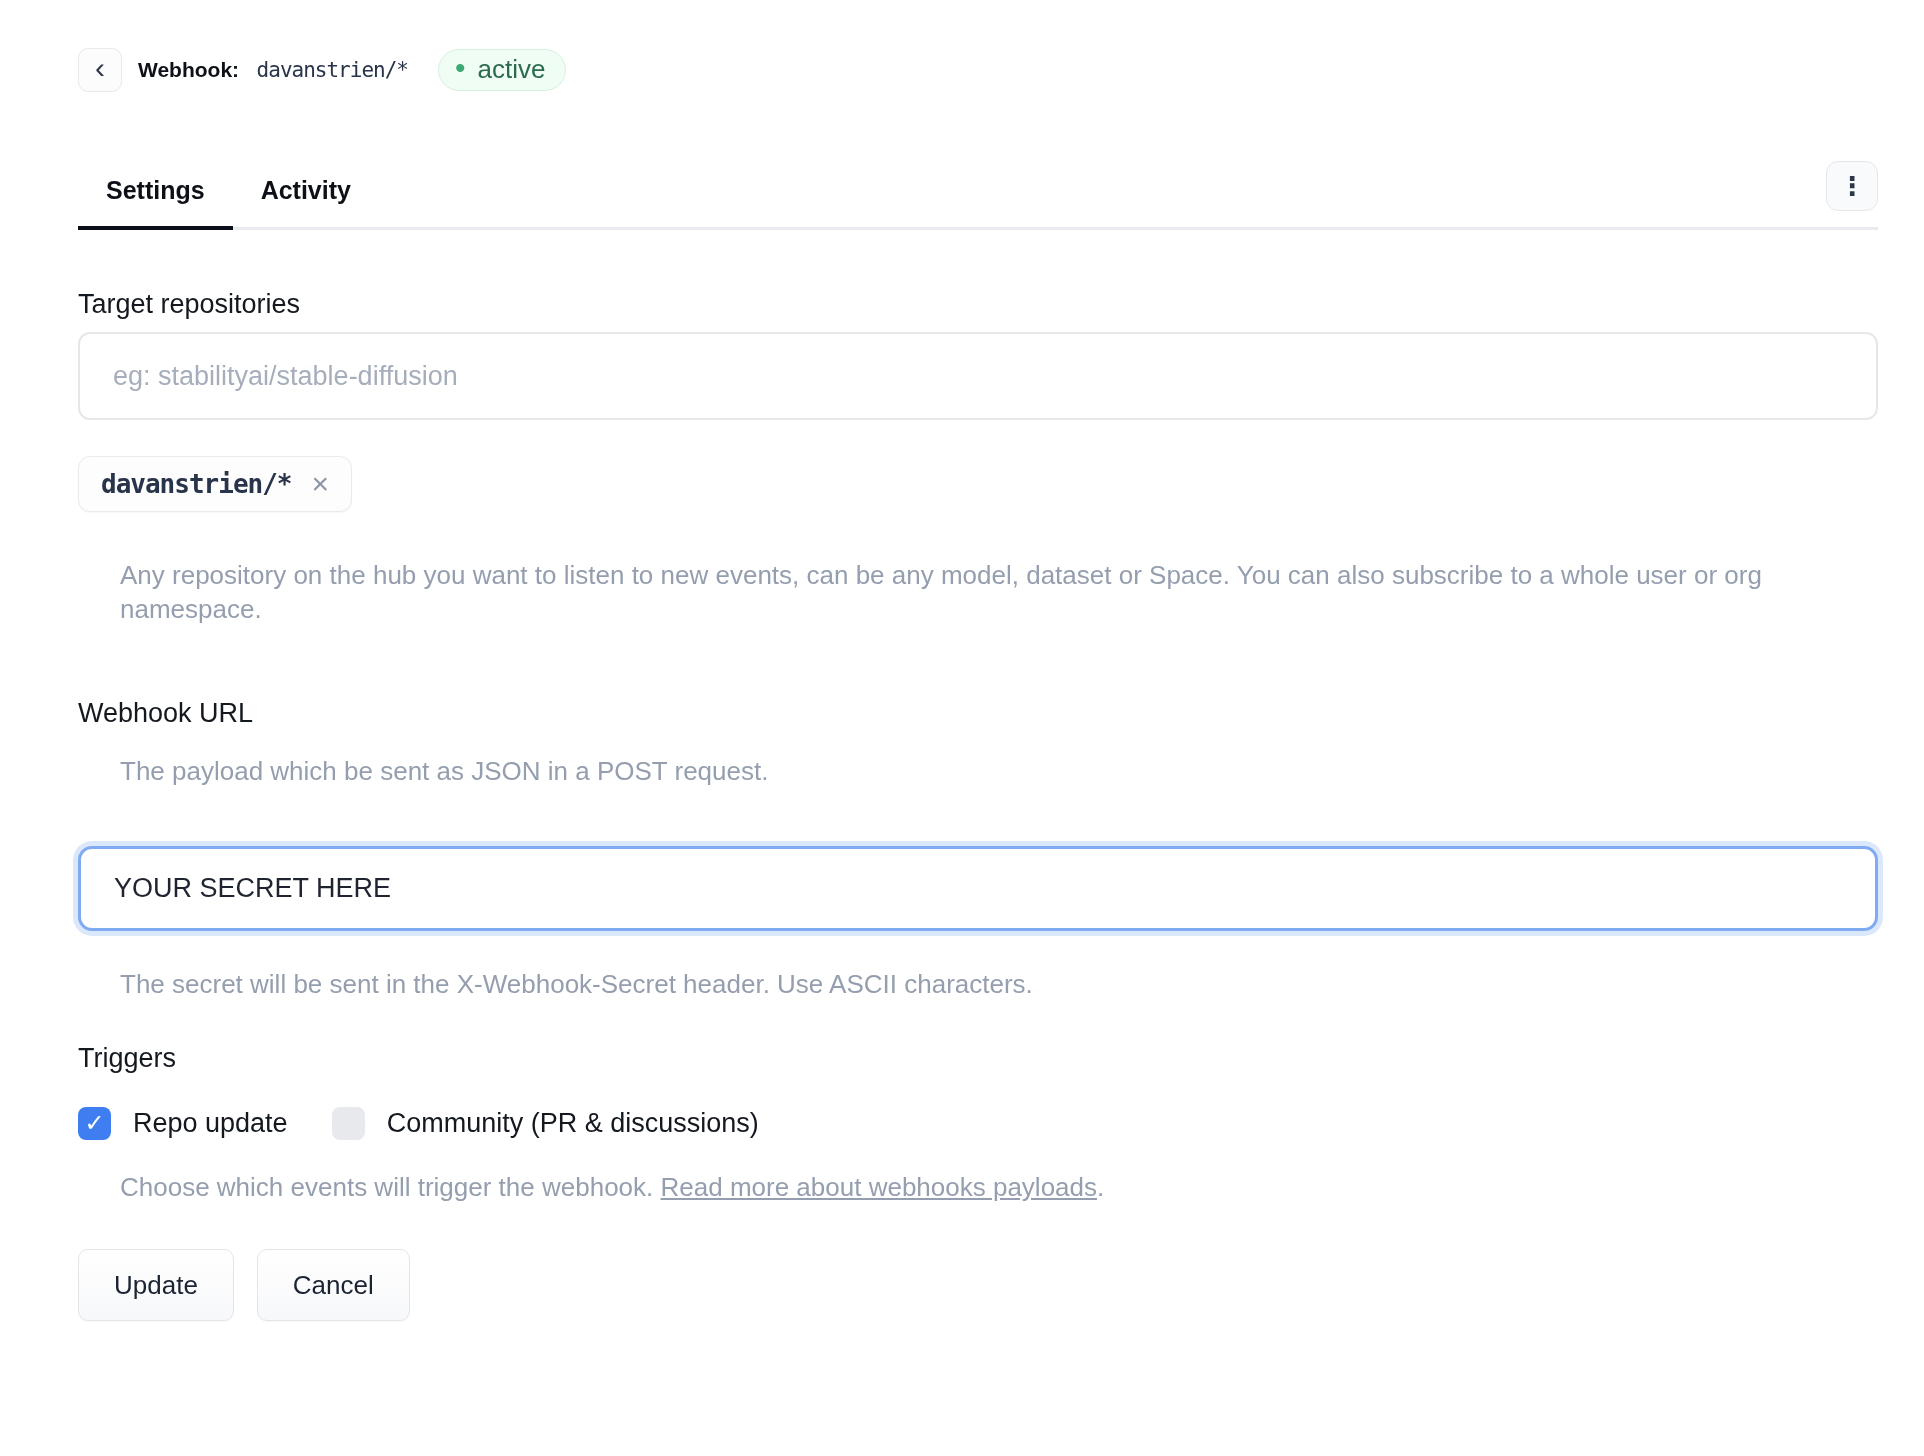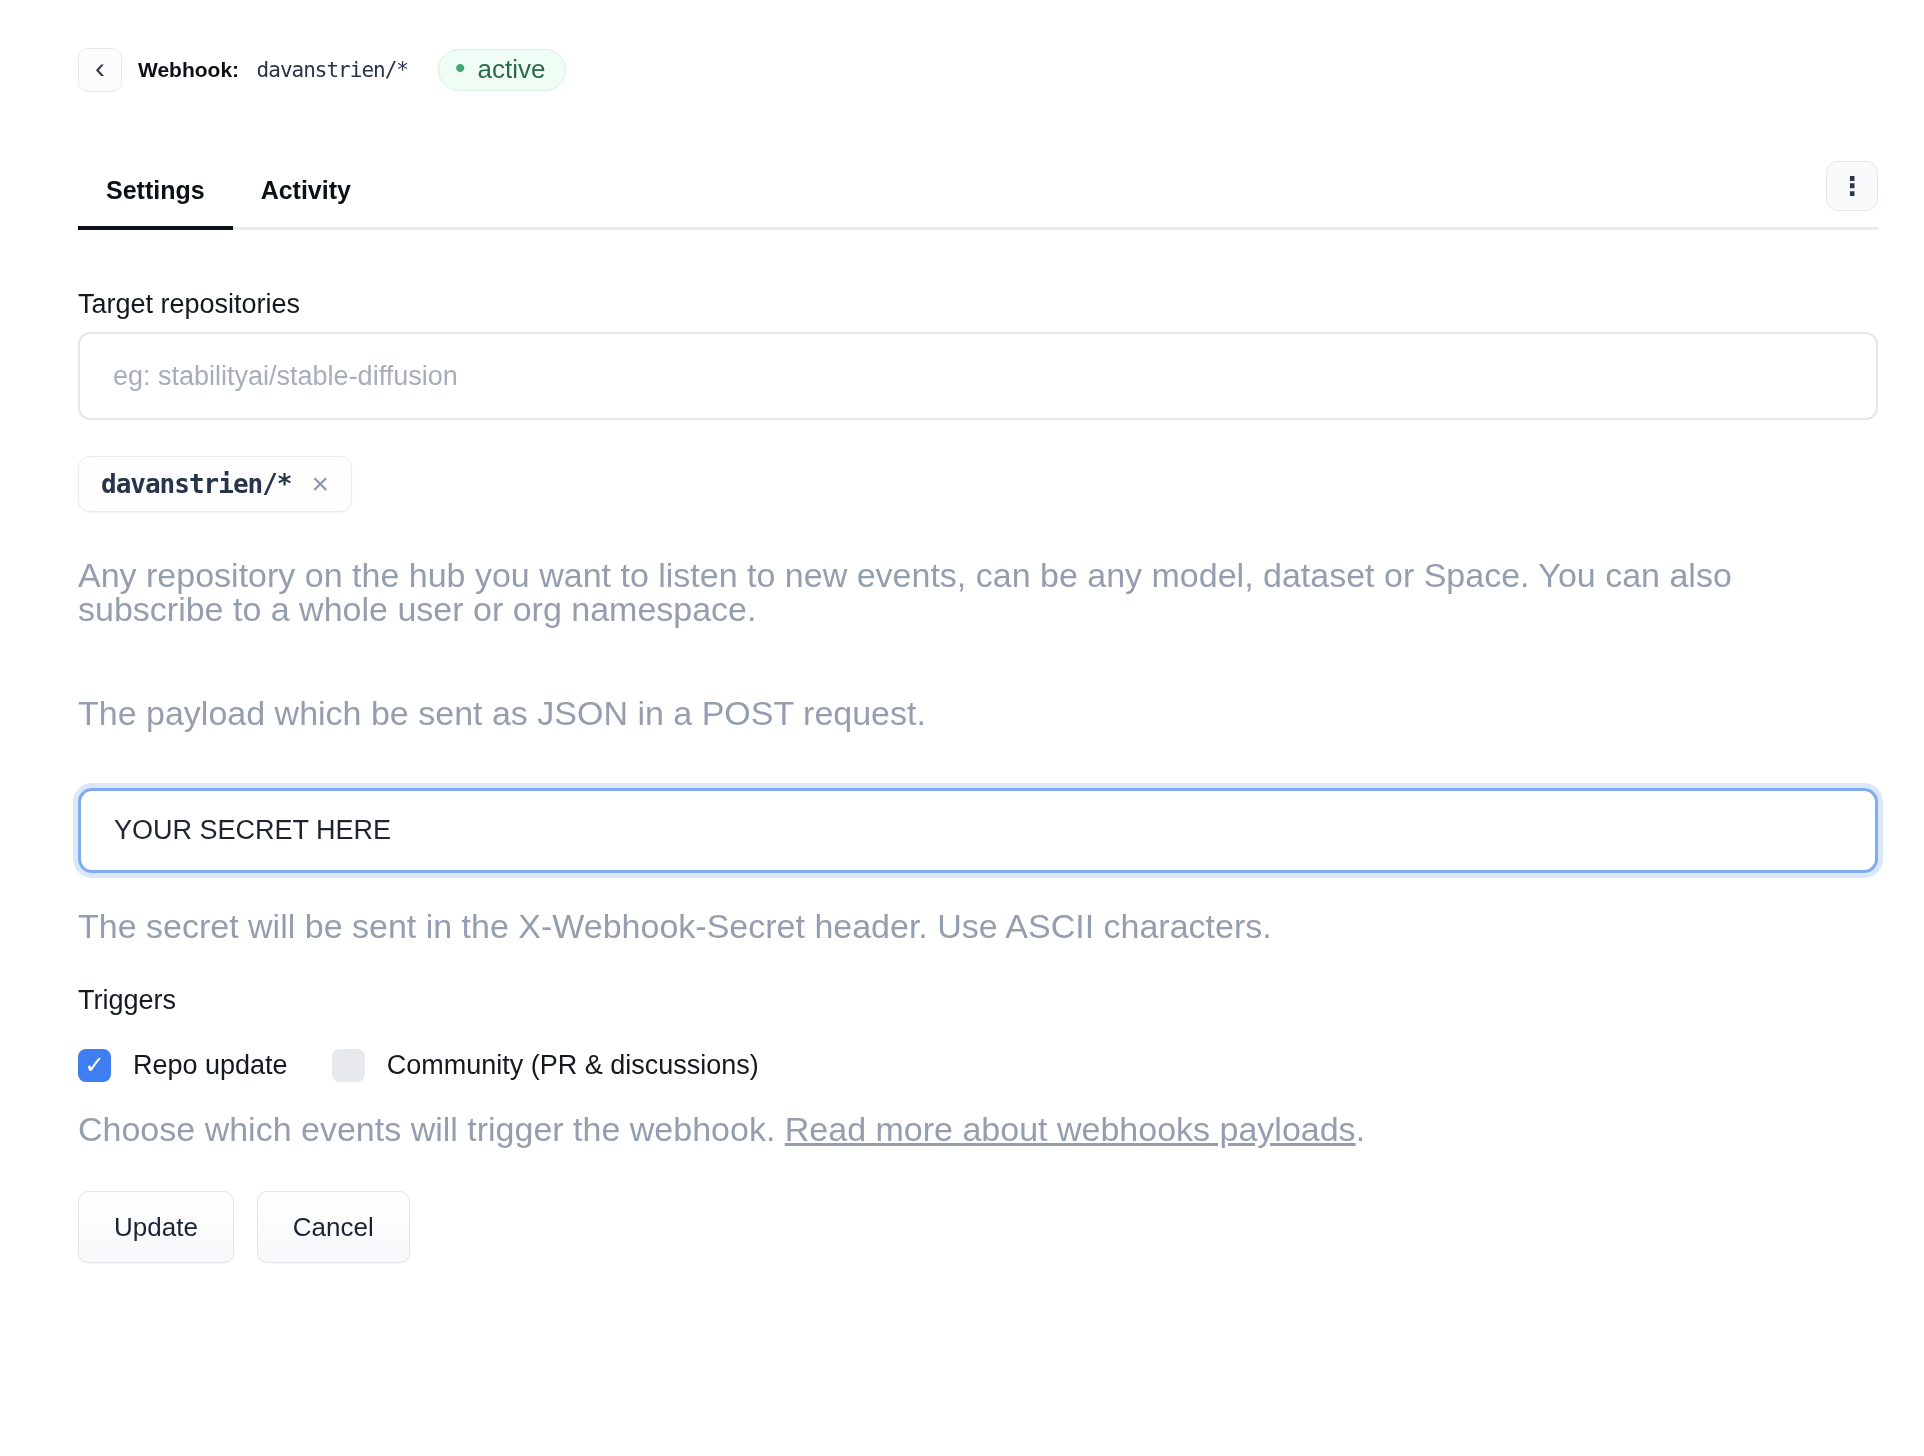--- a/index.html
+++ b/index.html
@@ -60,21 +60,21 @@
     margin-top:36px; display:inline-flex; align-items:center; height:56px;
     border:1.5px solid #e9eaee; border-radius:12px; background:#fdfdfe;
     box-shadow:0 1px 2px rgba(16,24,40,.04); padding:0 22px;
   }
   .chip .chip-text {
     font-family:"DejaVu Sans Mono","Liberation Mono",monospace; font-weight:700;
     font-size:26px; color:#283449; letter-spacing:-1px;
   }
   .chip .chip-close { margin-left:20px; color:#8e96a5; font-size:30px; line-height:1; cursor:pointer; }
 
-  .help { margin-top:46px; font-size:34px; color:#959eae; line-height:34px; }
+  .help { margin-top:46px; font-size:26px; color:#959eae; line-height:34px;margin-left:42px; }
   .help a { color:#959eae; text-decoration:underline; cursor:pointer; }
 
   .sec2 { margin-top:70px; }
   .sec2 .text-input { margin-top:8px; height:85px; }
   .sec2 .help, .sec3 .help { margin-top:24px; }
 
   .sec3 { margin-top:58px; }
   .sec3 .text-input {
     margin-top:8px; height:85px; border:3px solid #7fabf2; border-radius:14px;
     box-shadow:0 0 0 5px #dbe7fb;
@@ -140,20 +140,21 @@
     <div class="field-label">Target repositories</div>
     <input class="text-input" type="text" placeholder="eg: stabilityai/stable-diffusion" style="">
     <div class="chip">
       <span class="chip-text">davanstrien/*</span>
       <span class="chip-close">×</span>
     </div>
     <div class="help">Any repository on the hub you want to listen to new events, can be any model, dataset or Space. You can also subscribe to a whole user or org namespace.</div>
   </div>
 
   <div class="sec2">
+    <div class="field-label">Webhook URL</div>
     <div class="help">The payload which be sent as JSON in a POST request.</div>
   </div>
 
   <div class="sec3">
     <input class="text-input" type="text" value="YOUR SECRET HERE" style="">
     <div class="help">The secret will be sent in the X-Webhook-Secret header. Use ASCII characters.</div>
   </div>
 
   <div class="sec4">
     <div class="field-label">Triggers</div>

